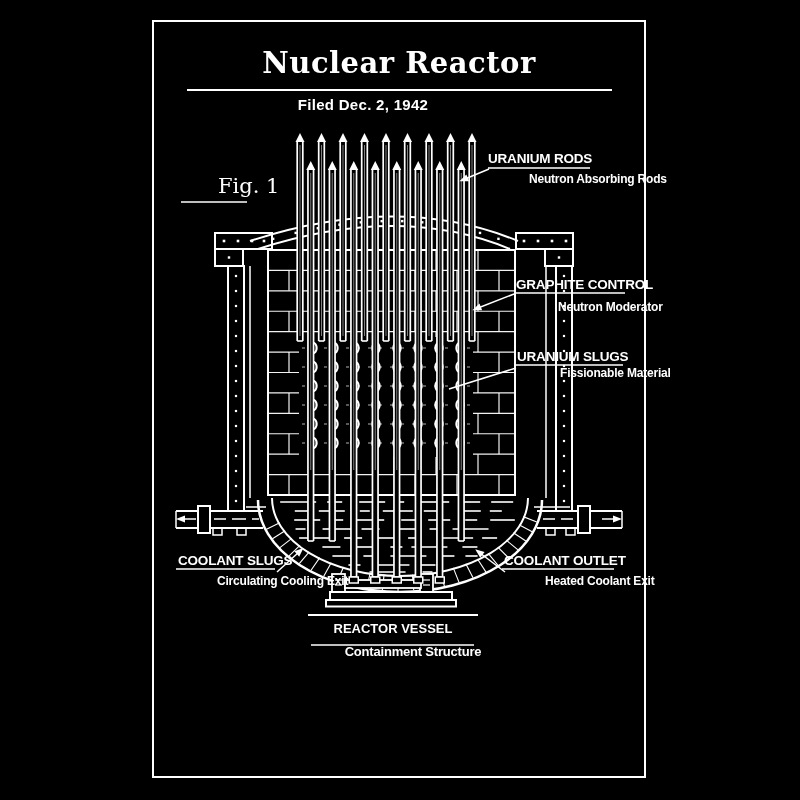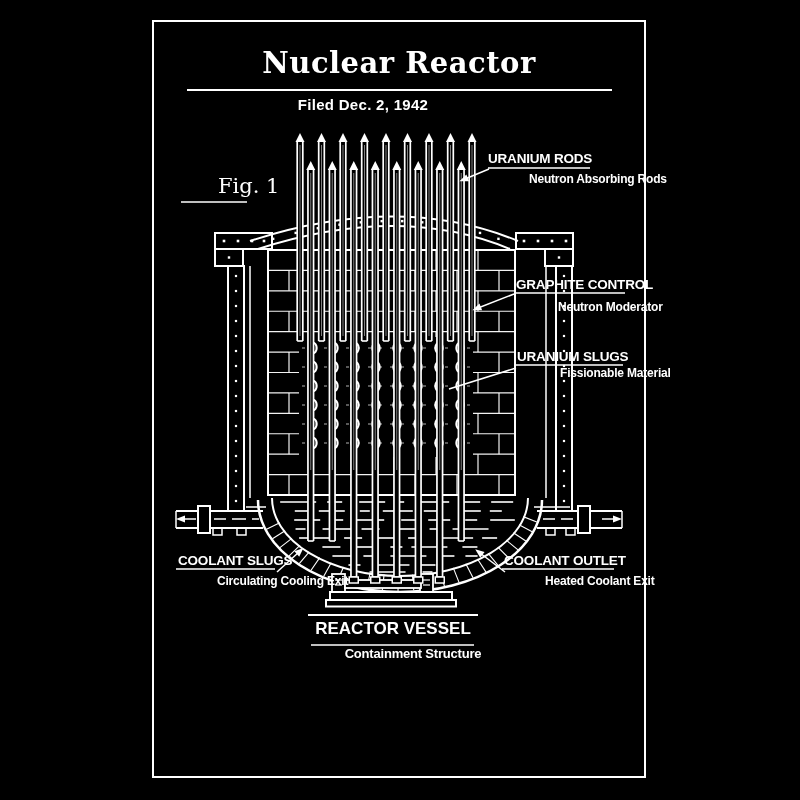--- a/index.html
+++ b/index.html
@@ -8,21 +8,21 @@
   #art{position:absolute;left:0;top:0;}
   .txt{position:absolute;white-space:nowrap;color:#fff;}
   .title{left:152px;top:46px;width:494px;text-align:center;
          font-family:"DejaVu Serif",serif;font-weight:bold;font-size:29px;letter-spacing:.5px;}
   .subtitle{left:152px;top:96px;width:394px;text-align:center;
             font-weight:bold;font-size:15px;letter-spacing:.3px;margin-left:14px;}
   .fig{left:189px;top:174px;font-family:"DejaVu Serif",serif;font-size:21px;margin-left:29px;}
   .co-t{font-weight:bold;font-size:13.5px;letter-spacing:-.2px;}
   .co-s{font-weight:bold;font-size:12px;letter-spacing:-.2px;margin-left:40px;}
   .rv{left:303px;top:619px;width:180px;text-align:center;}
-  .rv .co-t{position:static;font-size:17px;letter-spacing:0;}
+  .rv .co-t{position:static;font-size:13px;letter-spacing:0;}
   .rv .co-s{position:static;display:block;margin-top:7px;font-size:13px;}
 </style>
 </head>
 <body>
 
 <div id="stage">
 
   <svg id="art" width="800" height="800" viewBox="0 0 800 800">
     <g stroke="#fff" fill="none">
 

